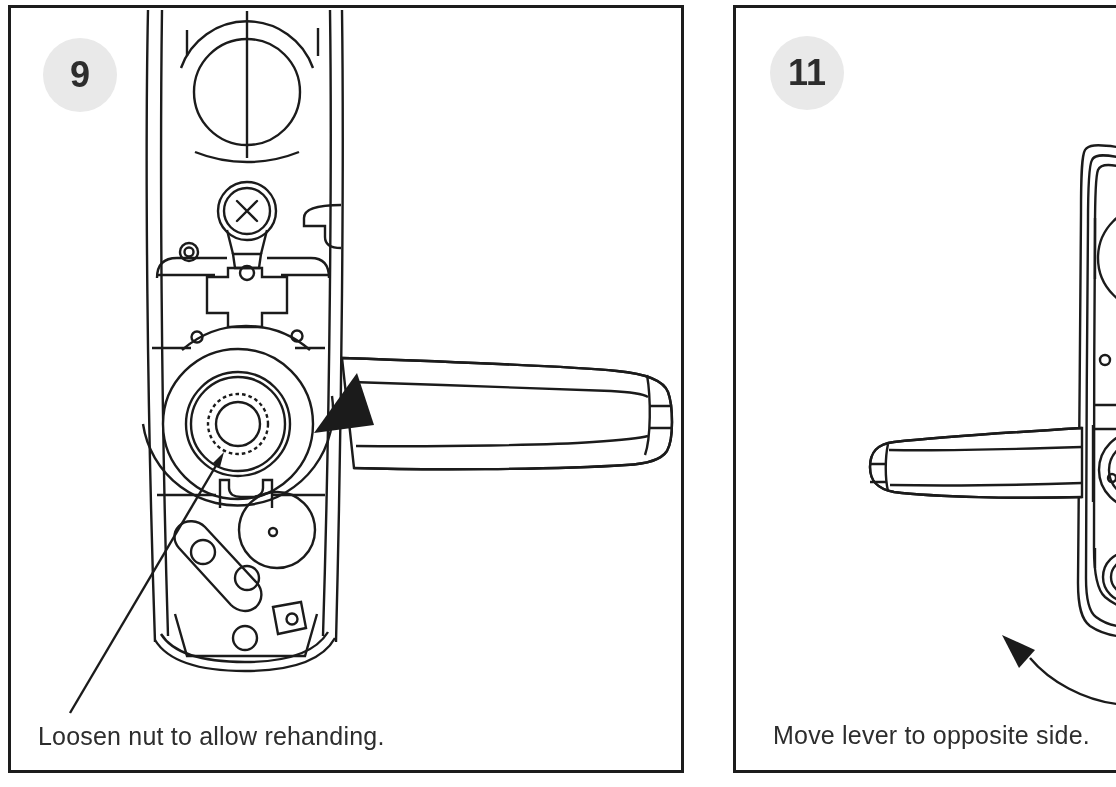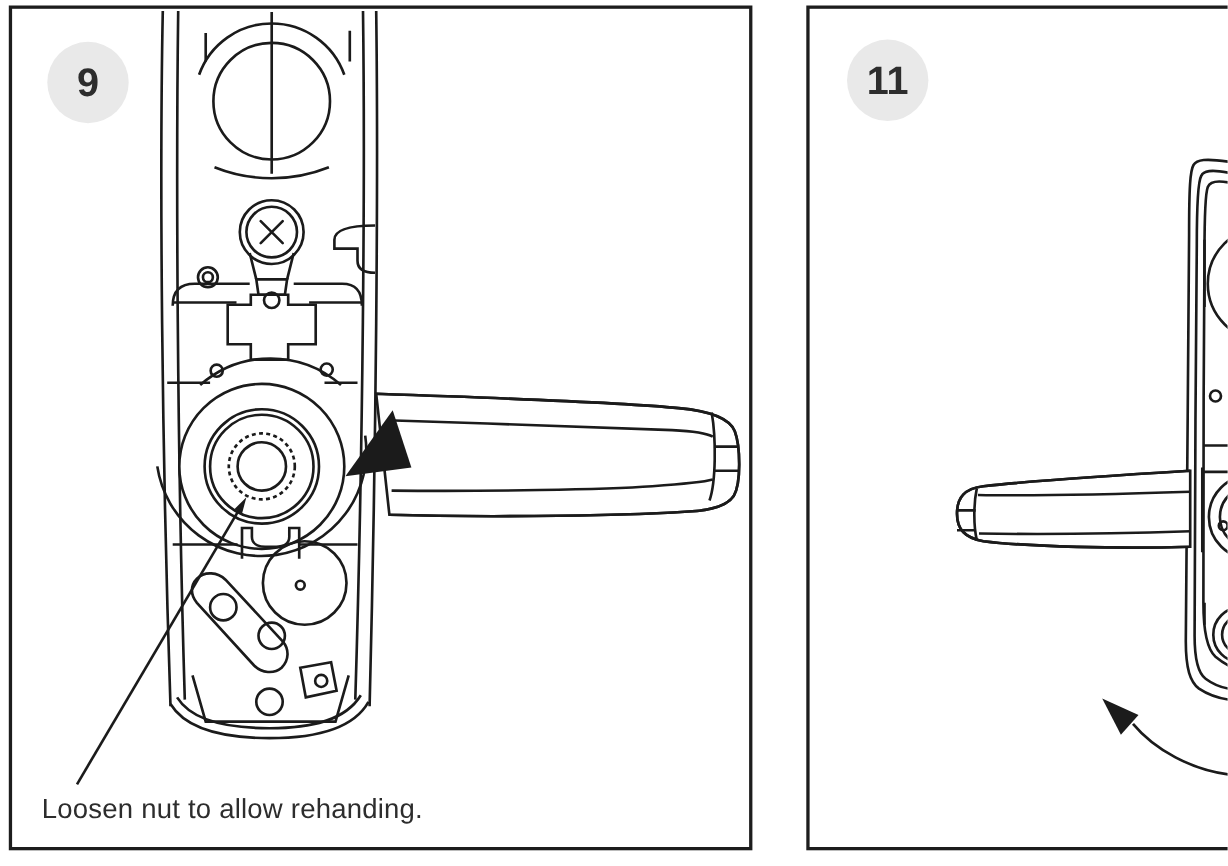--- a/index.html
+++ b/index.html
@@ -166,13 +166,14 @@
 
     <g>
       <path d="M381,696 C348,692 314,674 294,650" stroke-width="4.5"></path>
       <polygon class="solid" points="266,627 299,642 283,660"></polygon>
     </g>
   </svg>
 
   <div class="badge">
     <span>11</span>
   </div>
+  <div class="caption">Move lever to opposite side.</div>
 </div>
 
 </body></html>

